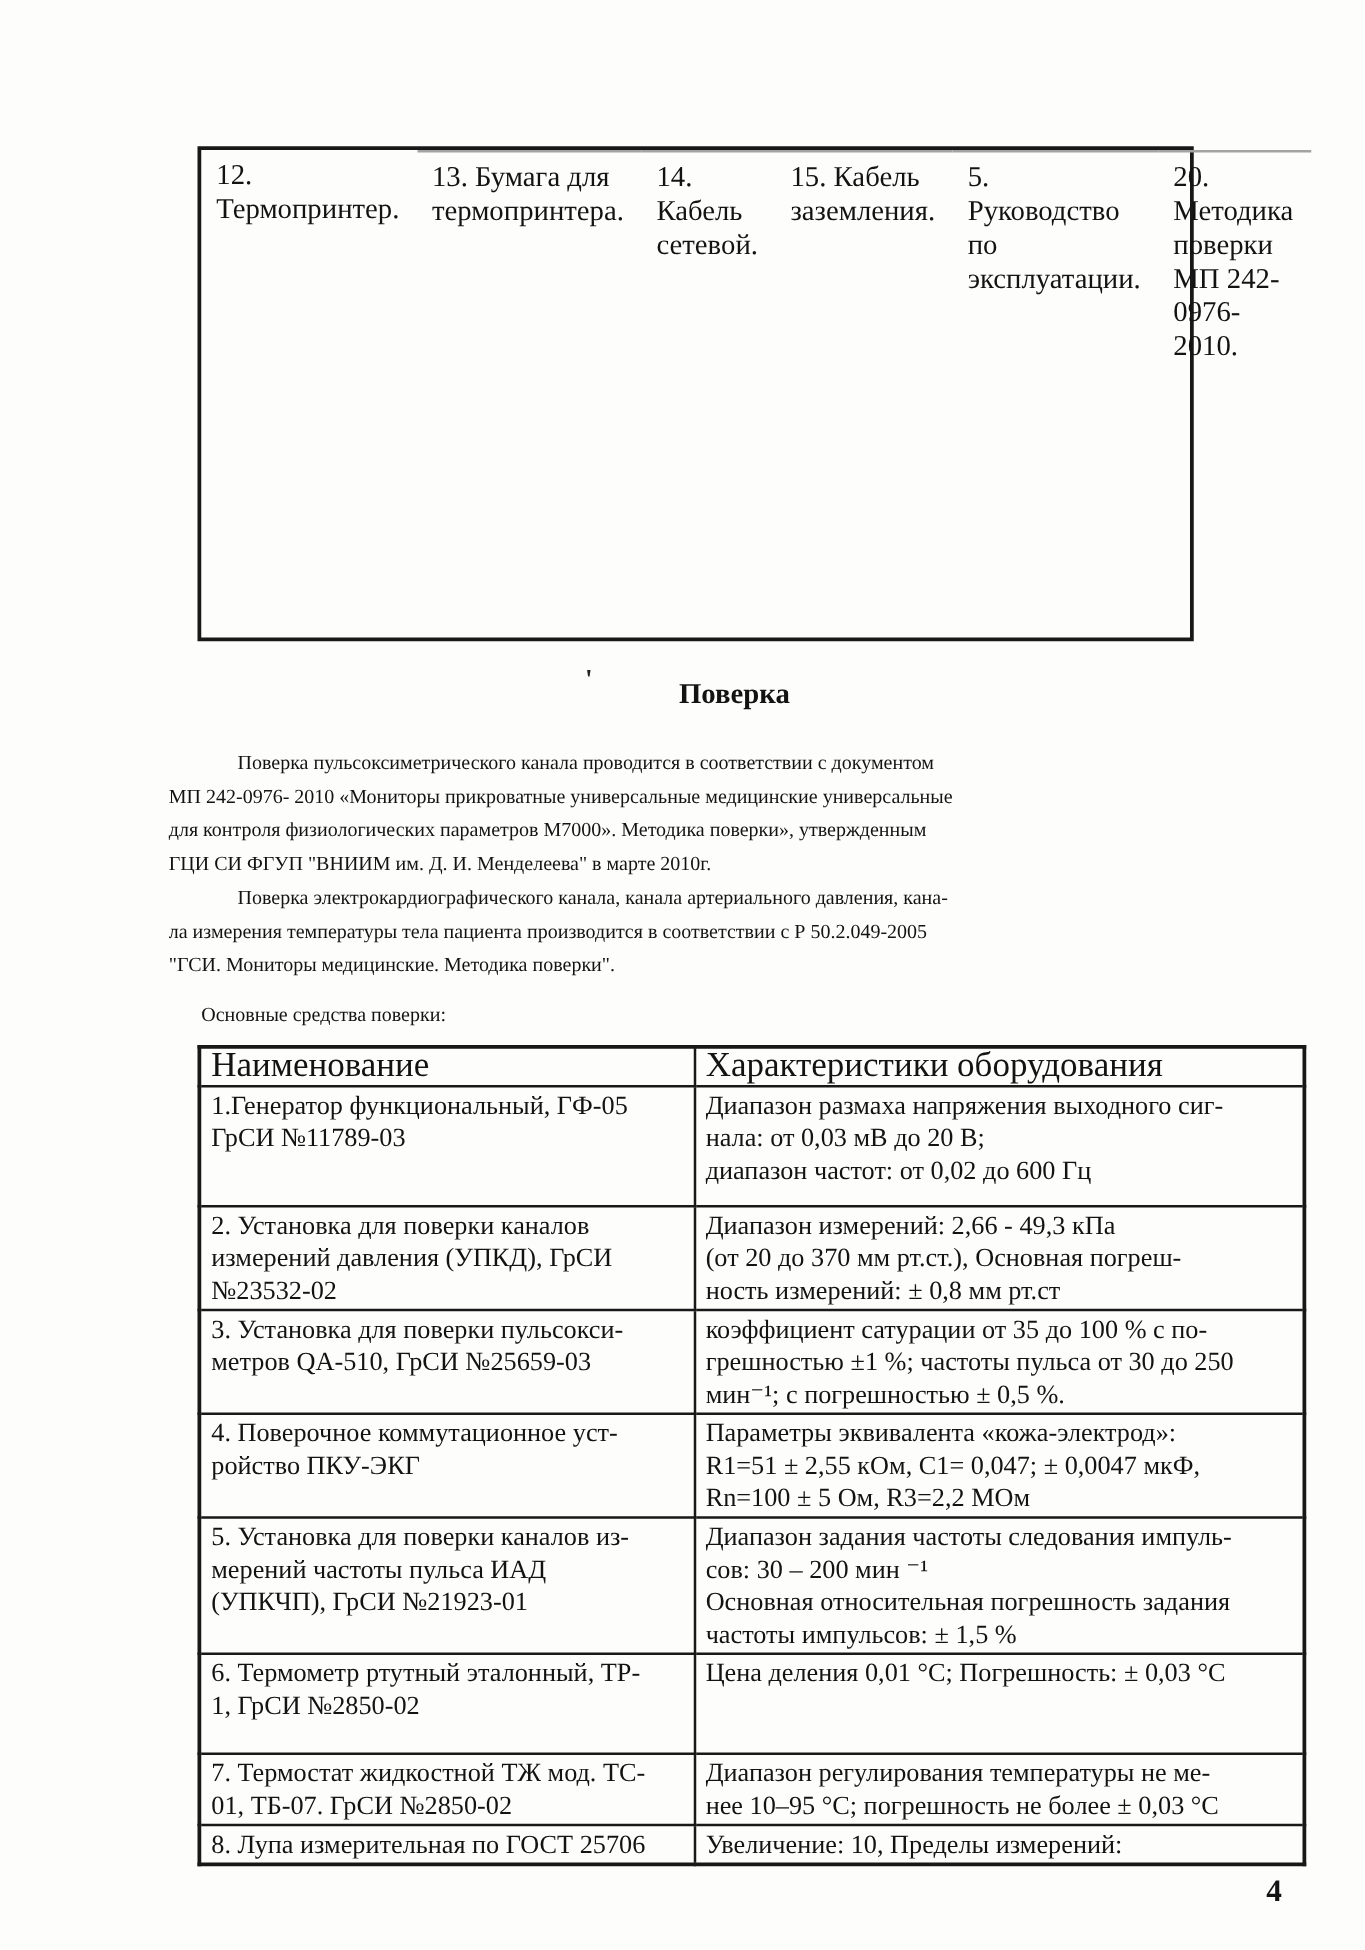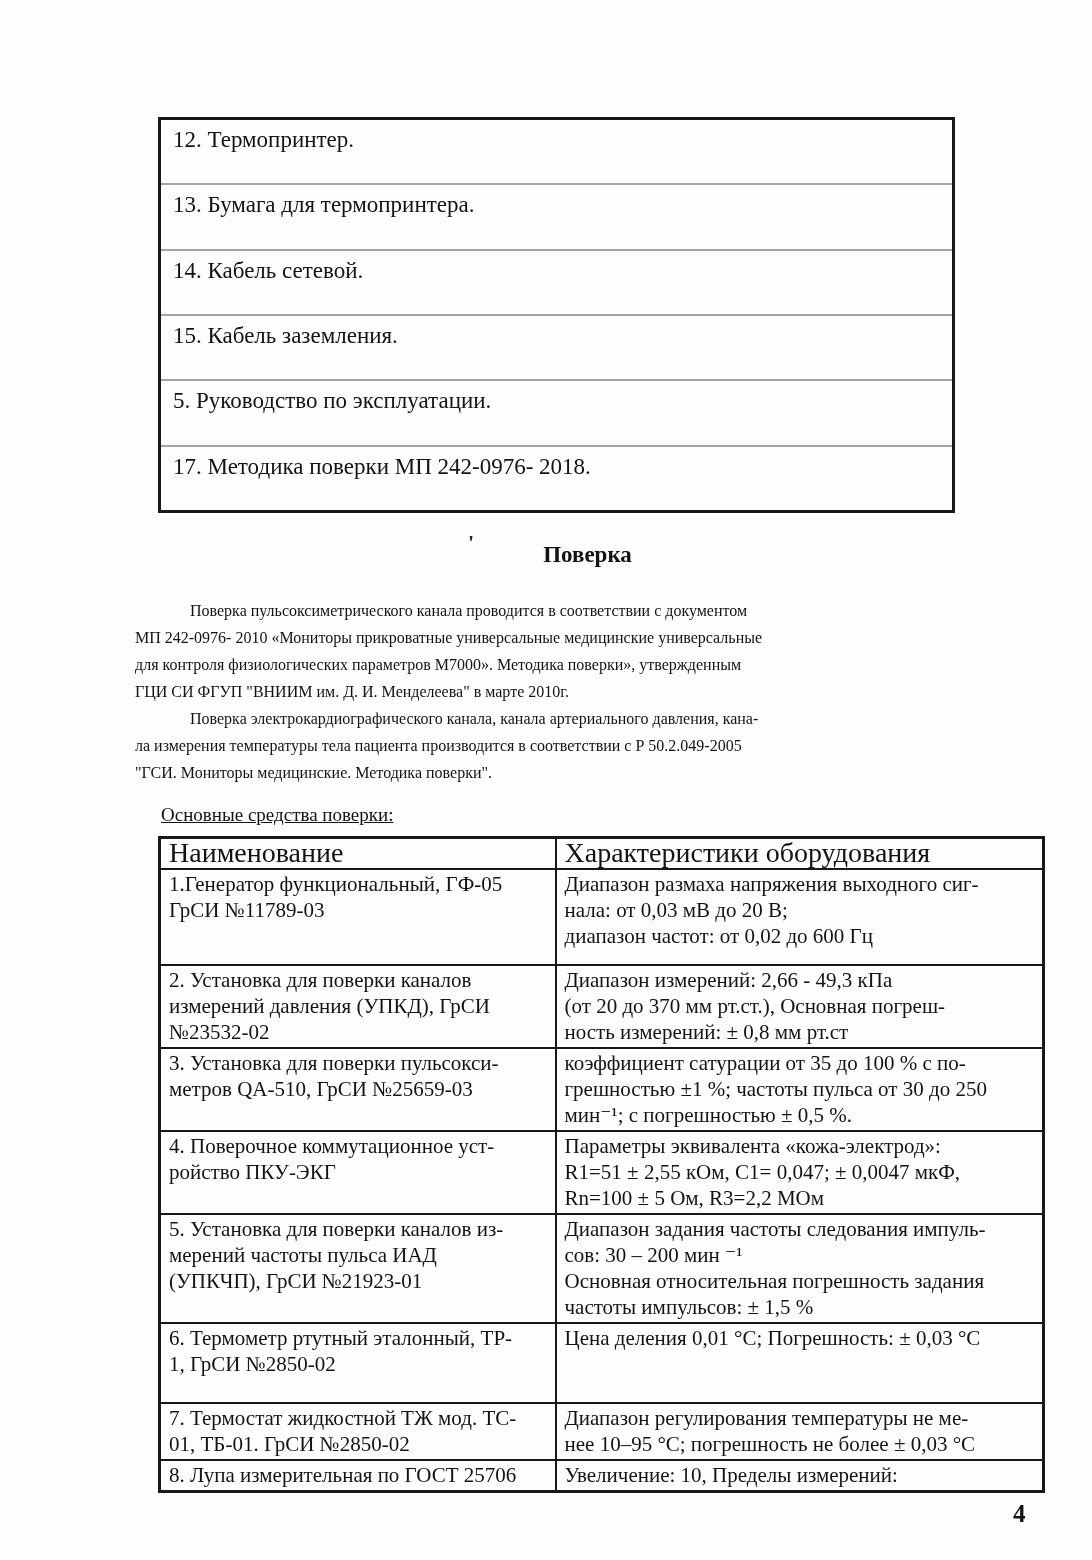--- a/index.html
+++ b/index.html
@@ -11,21 +11,21 @@
     font-family:"Liberation Serif","DejaVu Serif",serif;
     color:#131313;
     overflow:hidden;
   }
 
   
   .acc-table {
     position:absolute; left:158px; top:117px;
     width:797px; height:396px;
     border:3px solid #181818;
-    display:flex; flex-direction:column;
+    display:flex; 
     background:#fdfdfc;
   }
   .acc-row {
     flex:1 1 0;
     border-top:2px solid #a3a3a3;
     padding:6px 14px 0 12px;
     font-size:23px; line-height:27px;
   }
   .acc-row:first-child { border-top:none; }
 
@@ -43,22 +43,21 @@
     text-align:center; font-weight:bold; font-size:23px;
   }
   .bodytext {
     position:absolute; left:135px; top:597px; width:910px;
     font-size:16px; line-height:27px;
   }
   .para { white-space:pre-line; text-indent:55px; }
 
   .caption {
     position:absolute; left:161px; top:804px;
-    font-size:19px;
-    text-decoration:underline;
+    font-size:16px;
   }
 
   
   .means-table {
     position:absolute; left:158px; top:836px;
     width:884px;
     border-collapse:collapse; table-layout:fixed;
     border:3px solid #181818;
     font-size:21px; line-height:26px;
     background:#fdfdfc;
@@ -86,21 +85,21 @@
 <div class="page">
 
   <span class="artifact a1">'</span>
 
   <div class="acc-table">
     <div class="acc-row"><span>12. Термопринтер.</span></div>
     <div class="acc-row"><span>13. Бумага для термопринтера.</span></div>
     <div class="acc-row"><span>14. Кабель сетевой.</span></div>
     <div class="acc-row"><span>15. Кабель заземления.</span></div>
     <div class="acc-row"><span>5. Руководство по эксплуатации.</span></div>
-    <div class="acc-row"><span>17. Методика поверки МП 242-0976- 2018.</span></div>
+    <div class="acc-row"><span>20. Методика поверки МП 242-0976- 2010.</span></div>
   </div>
 
   <span class="artifact a2">'</span>
 
   <div class="heading">Поверка</div>
 
   <div class="bodytext">
     <p class="para">Поверка пульсоксиметрического канала  проводится в соответствии с документом
 МП 242-0976- 2010  «Мониторы прикроватные универсальные медицинские универсальные
 для контроля физиологических параметров М7000». Методика поверки», утвержденным
@@ -160,21 +159,21 @@
 Основная относительная погрешность задания
 частоты импульсов: ± 1,5 %</td>
       </tr>
       <tr class="r6">
         <td>6. Термометр ртутный эталонный, ТР-
 1, ГрСИ №2850-02</td>
         <td>Цена деления 0,01 °С; Погрешность: ± 0,03 °С</td>
       </tr>
       <tr class="r7">
         <td>7. Термостат жидкостной ТЖ мод. ТС-
-01, ТБ-01. ГрСИ №2850-02</td>
+01, ТБ-07. ГрСИ №2850-02</td>
         <td>Диапазон регулирования температуры не ме-
 нее 10–95 °С; погрешность не более ± 0,03 °С</td>
       </tr>
       <tr class="r8">
         <td>8. Лупа измерительная по ГОСТ 25706</td>
         <td>Увеличение: 10, Пределы измерений:</td>
       </tr>
     </tbody>
   </table>
 

